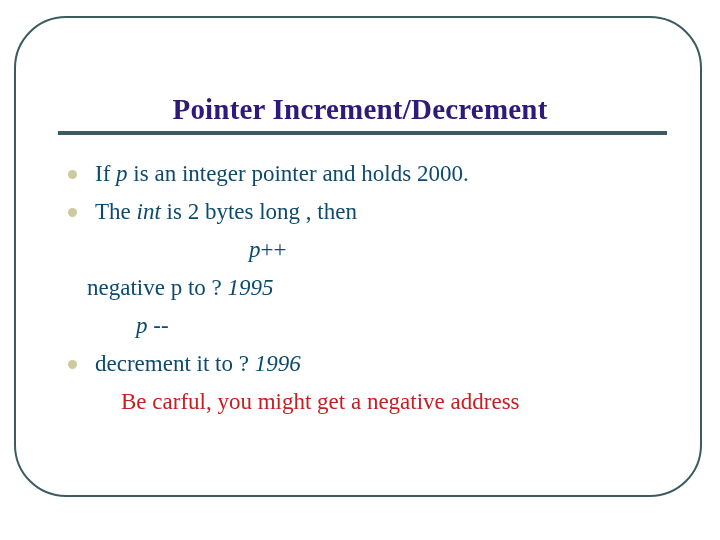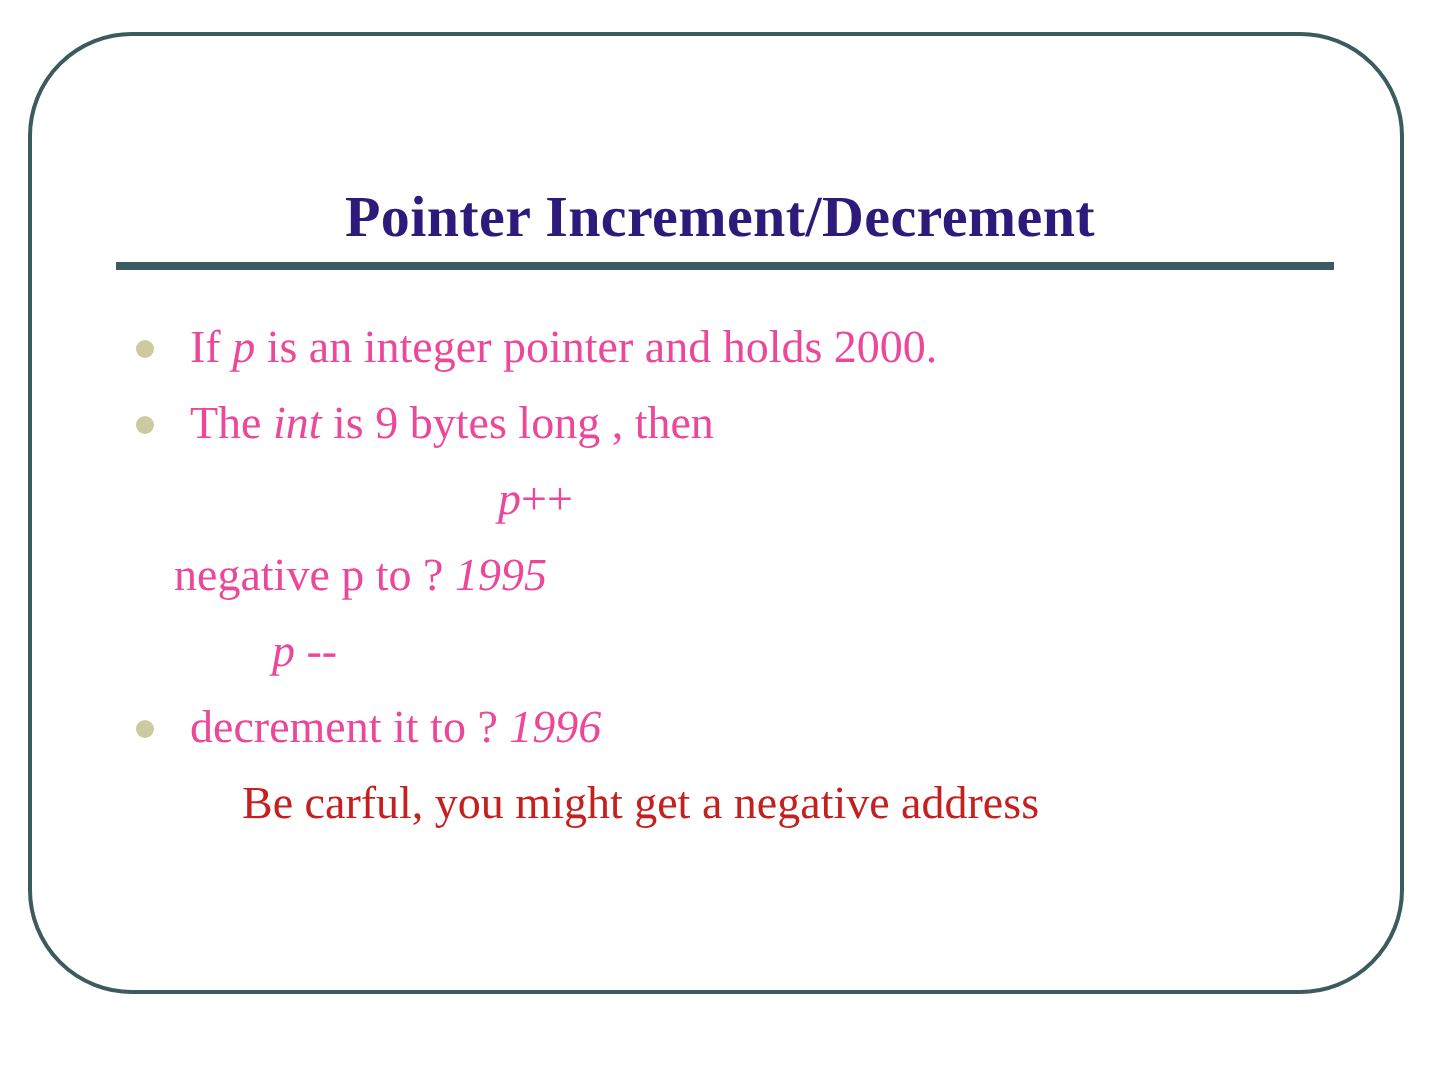--- a/index.html
+++ b/index.html
@@ -66,21 +66,21 @@
     left: 58px;
     top: 155px;
     width: 610px;
   }
 
   .line {
     position: relative;
     font-family: "Liberation Serif", "DejaVu Serif", serif;
     font-size: 23px;
     line-height: 38px;
-    color: #ec4899;
+    color: #0c4a6e;
     white-space: nowrap;
   }
 
   .line .bullet {
     position: absolute;
     left: 10px;
     top: 15px;
     width: 9px;
     height: 9px;
     border-radius: 50%;
@@ -124,21 +124,21 @@
 
   <div id="body-block">
 
     <div class="line" id="line-1">
       <span class="bullet" style="background: rgb(205, 202, 160);"></span>
       <span class="txt"><span>If </span><em class="it">p</em><span> is an integer pointer and holds 2000.</span></span>
     </div>
 
     <div class="line" id="line-2">
       <span class="bullet" style="background: rgb(205, 202, 160);"></span>
-      <span class="txt"><span>The </span><em class="it">int</em><span> is 9 bytes long , then</span></span>
+      <span class="txt"><span>The </span><em class="it">int</em><span> is 2 bytes long , then</span></span>
     </div>
 
     <div class="line no-bullet" id="line-pp">
       <span class="txt"><em class="it">p</em><span>++</span></span>
     </div>
 
     <div class="line no-bullet" id="line-inc">
       <span class="txt"><span>negative p to ? </span><em class="it">1995</em></span>
     </div>
 

